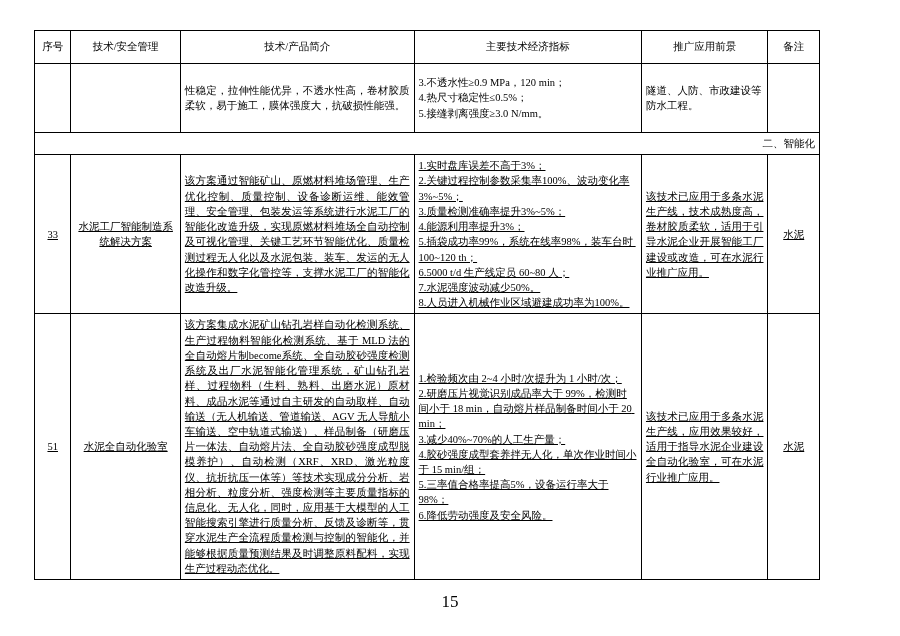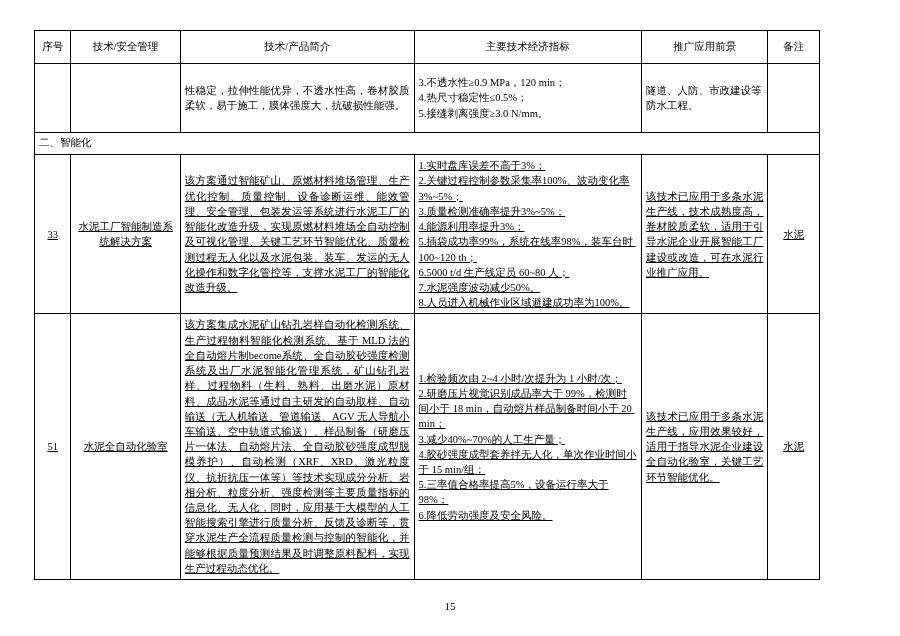--- a/index.html
+++ b/index.html
@@ -53,34 +53,33 @@
   td.justify {
     text-align: justify;
     text-align-last: left;
   }
   .cont-cell {
     height: 62px;
   }
   .section-row td {
     font-size: 11.5px;
     padding: 5px 6px 5px 8px;
-    text-align: left;
-    font-family: Liberation Mono, monospace;
+    text-align: right;
   }
   .tall td {
     vertical-align: middle;
     text-decoration: underline;
   }
   .pagenum {
     position: absolute;
     left: 0;
     right: 0;
     bottom: 24px;
     text-align: center;
-    font-size: 11px;
+    font-size: 17px;
     font-family: "Liberation Serif", serif;
   }
   .v-mid { vertical-align: middle; }
   .v-top { vertical-align: top; }
   .nowrapcn { word-break: break-all; }
 </style>
 </head>
 <body>
 
 <div class="page">
@@ -140,21 +139,21 @@
       <tr class="tall">
         <td class="center v-mid">51</td>
         <td class="center v-mid nowrapcn">水泥全自动化验室</td>
         <td class="justify v-mid nowrapcn">该方案集成水泥矿山钻孔岩样自动化检测系统、生产过程物料智能化检测系统、基于 MLD 法的全自动熔片制become系统、全自动胶砂强度检测系统及出厂水泥智能化管理系统，矿山钻孔岩样、过程物料（生料、熟料、出磨水泥）原材料、成品水泥等通过自主研发的自动取样、自动输送（无人机输送、管道输送、AGV 无人导航小车输送、空中轨道式输送）、样品制备（研磨压片一体法、自动熔片法、全自动胶砂强度成型脱模养护）、自动检测（XRF、XRD、激光粒度仪、抗折抗压一体等）等技术实现成分分析、岩相分析、粒度分析、强度检测等主要质量指标的信息化、无人化，同时，应用基于大模型的人工智能搜索引擎进行质量分析、反馈及诊断等，贯穿水泥生产全流程质量检测与控制的智能化，并能够根据质量预测结果及时调整原料配料，实现生产过程动态优化。</td>
         <td class="v-mid" style="white-space: pre-wrap;">1.检验频次由 2~4 小时/次提升为 1 小时/次；
 2.研磨压片视觉识别成品率大于 99%，检测时间小于 18 min，自动熔片样品制备时间小于 20 min；
 3.减少40%~70%的人工生产量；
 4.胶砂强度成型套养拌无人化，单次作业时间小于 15 min/组；
 5.三率值合格率提高5%，设备运行率大于98%；
 6.降低劳动强度及安全风险。</td>
-        <td class="justify v-mid nowrapcn">该技术已应用于多条水泥生产线，应用效果较好，适用于指导水泥企业建设全自动化验室，关键工艺环节智能优化。</td>
+        <td class="justify v-mid nowrapcn">该技术已应用于多条水泥生产线，应用效果较好，适用于指导水泥企业建设全自动化验室，可在水泥行业推广应用。</td>
         <td class="center v-mid">水泥</td>
       </tr>
 
     </tbody>
   </table>
 
   <div class="pagenum">15</div>
 </div>
 
 </body></html>

